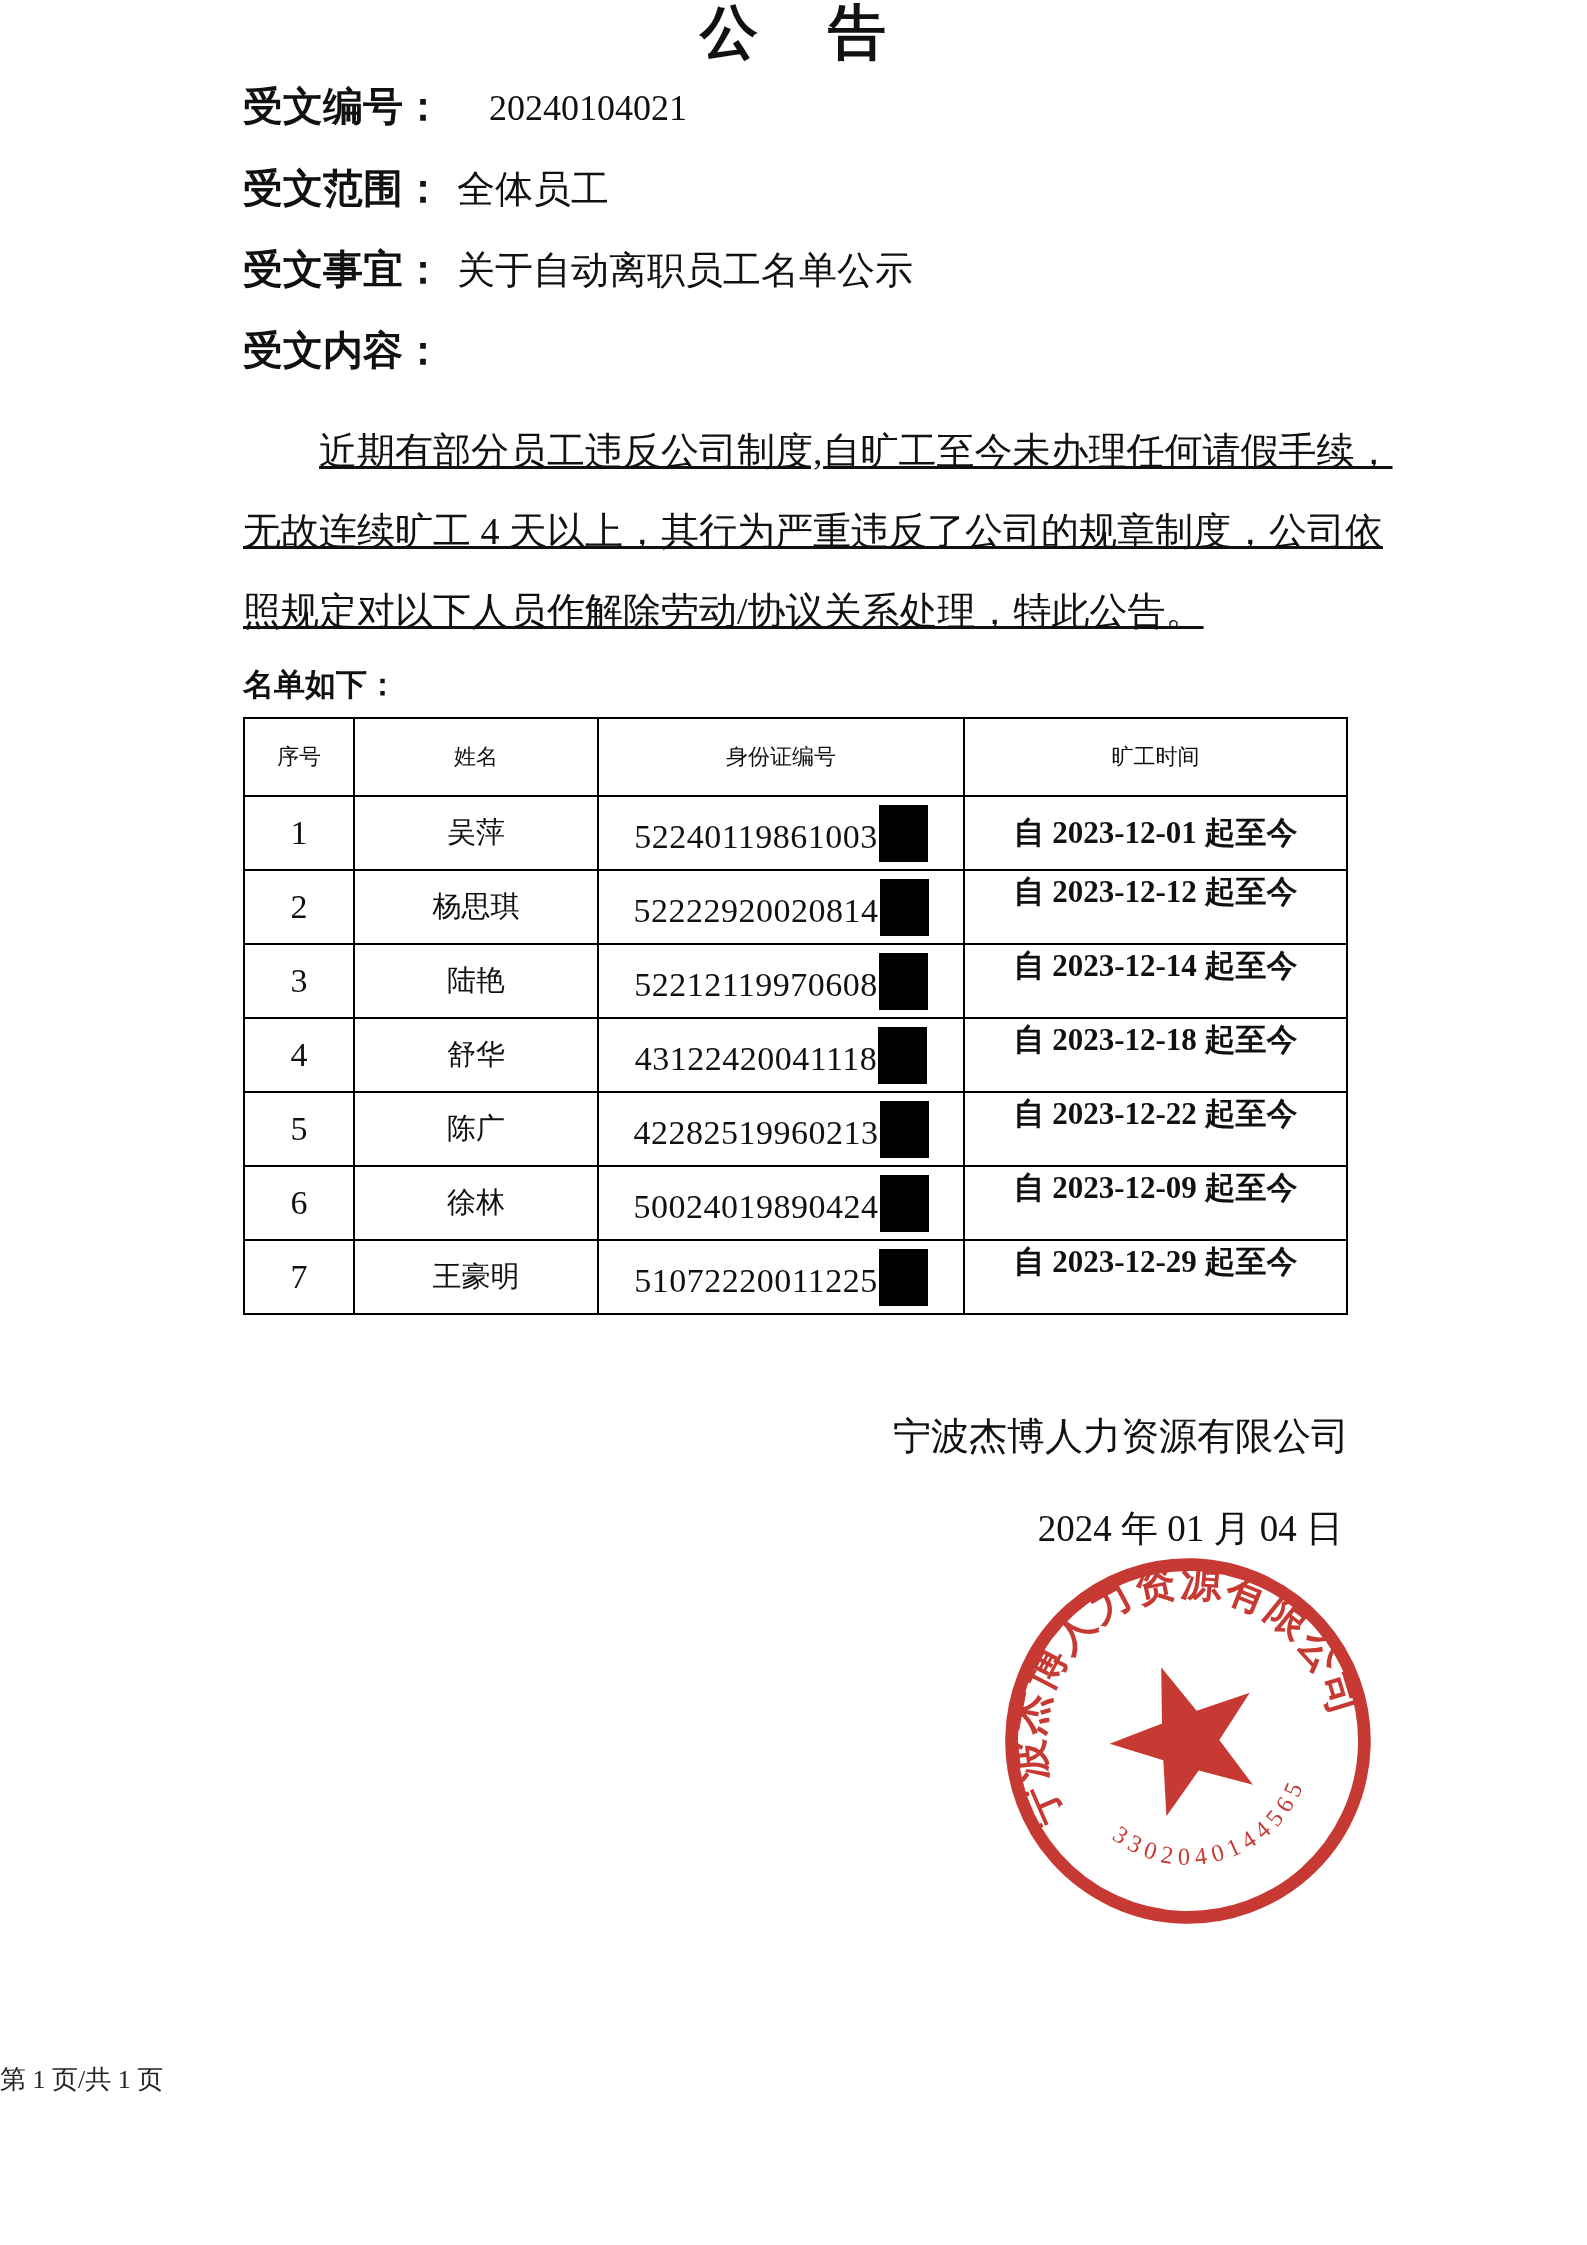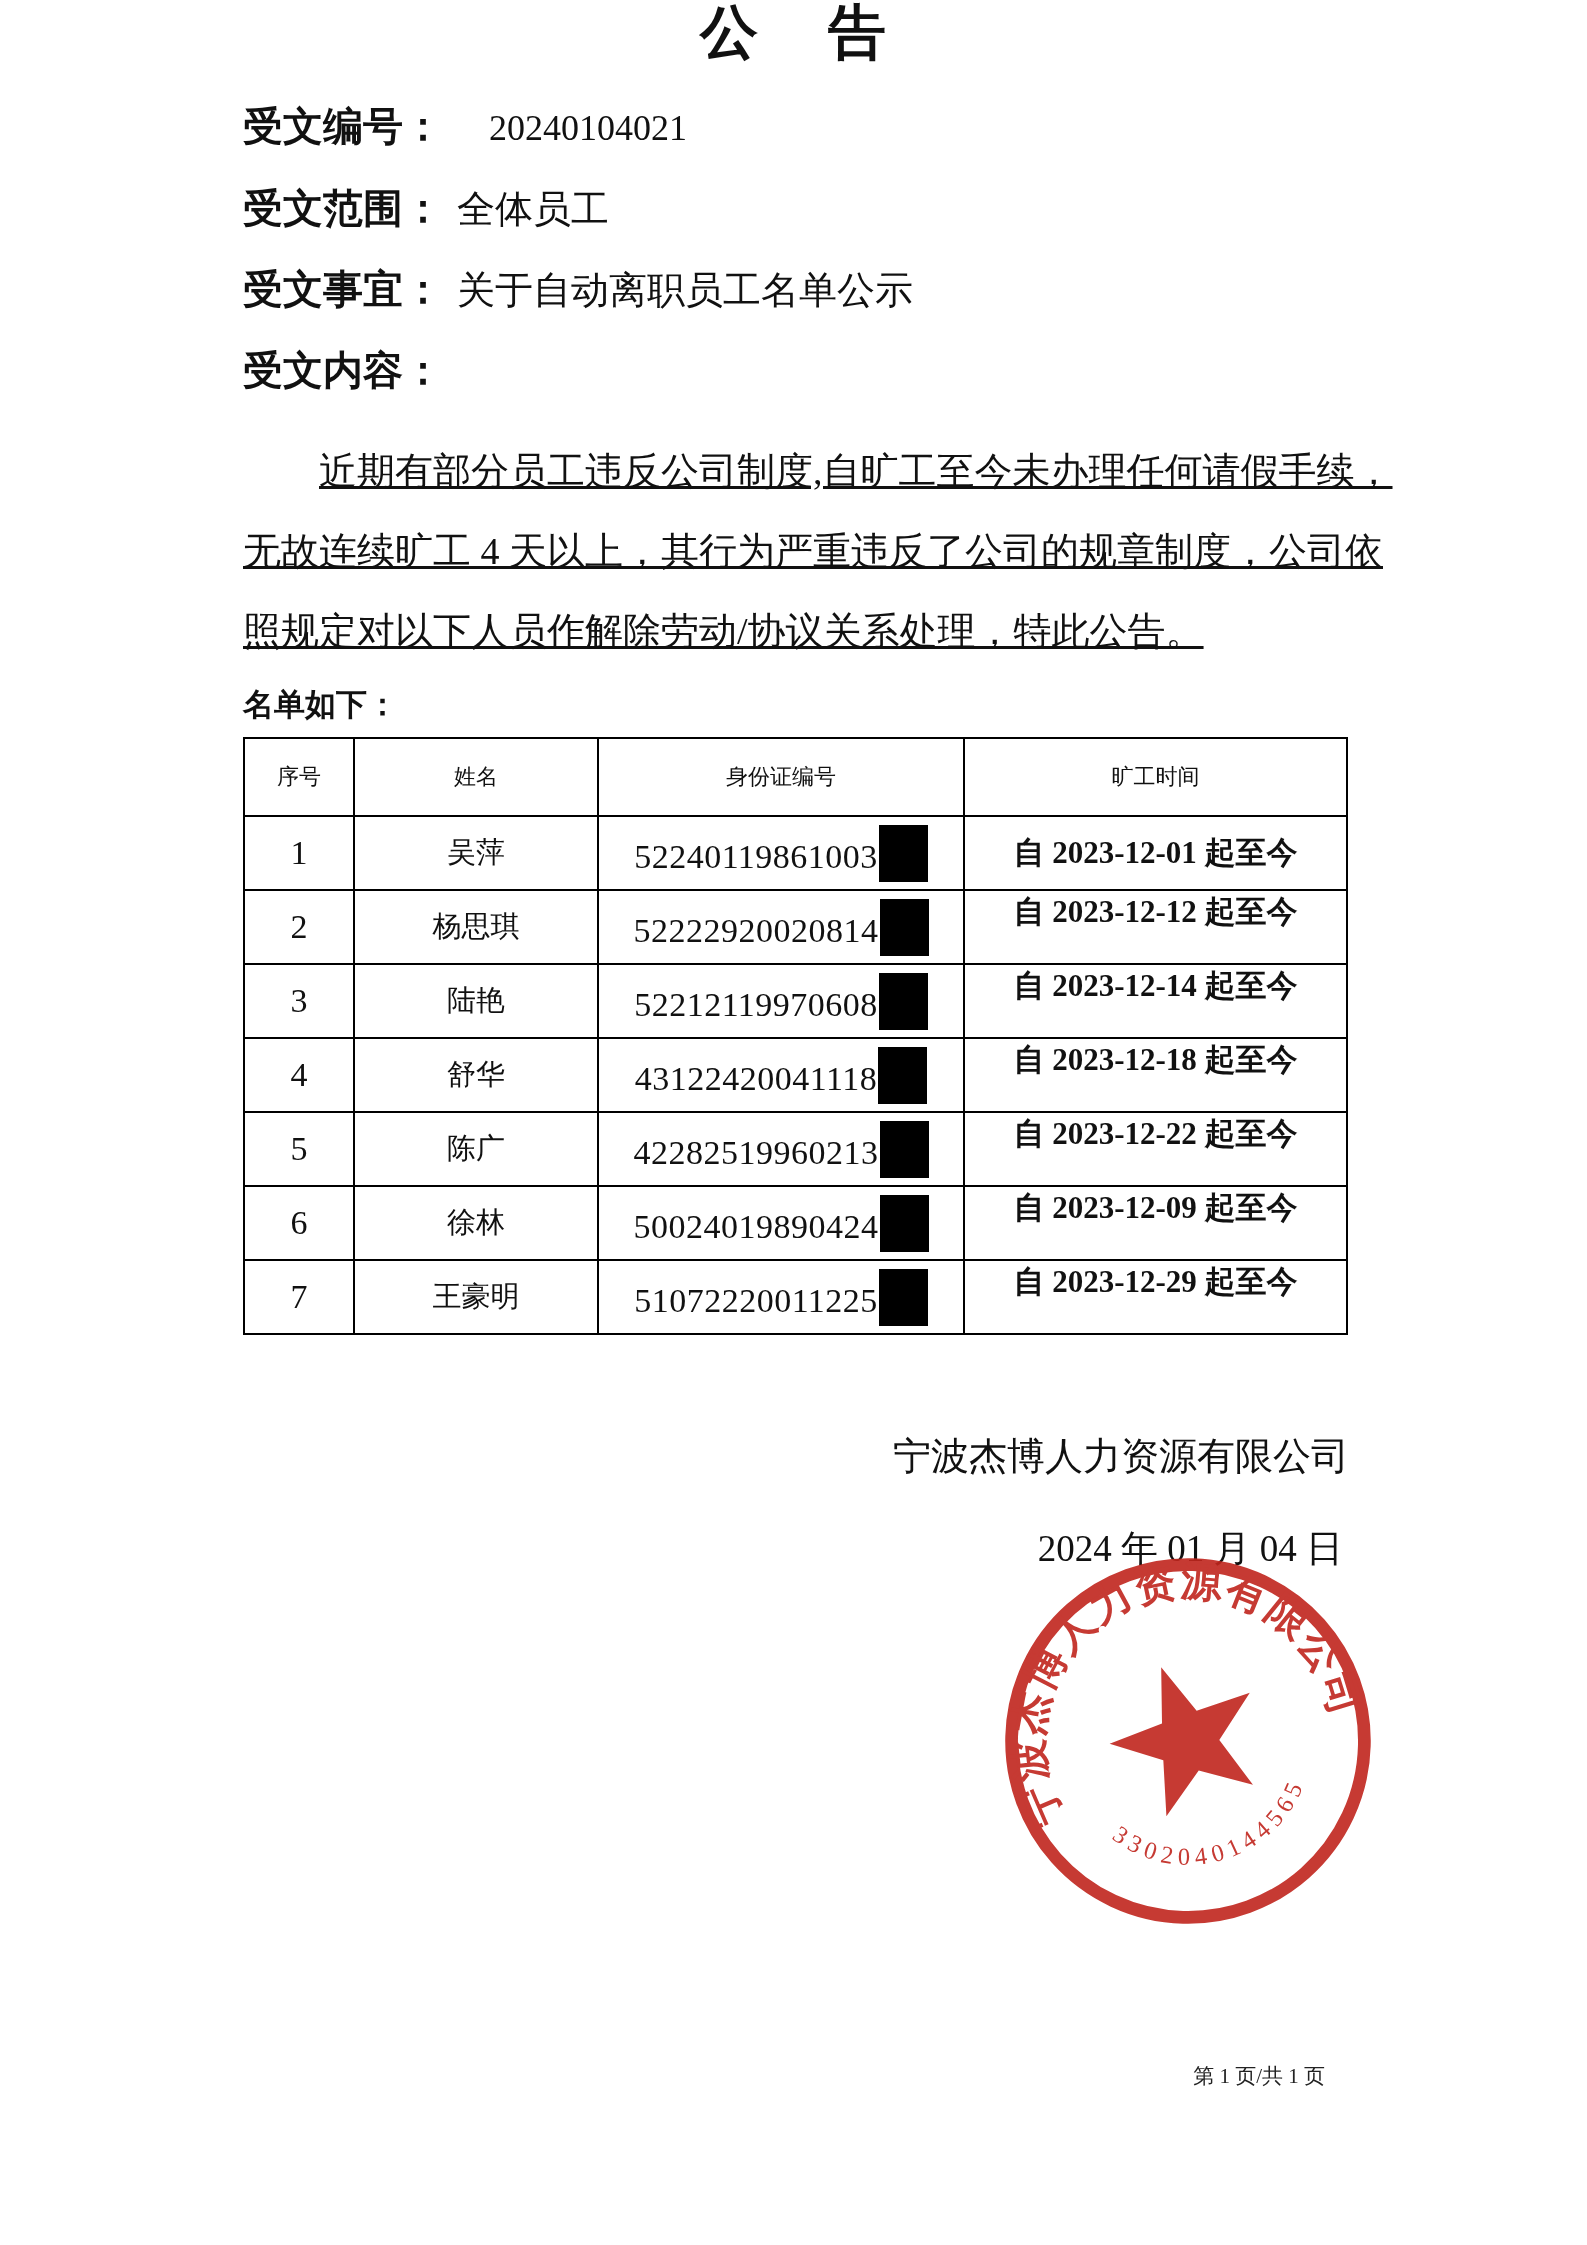--- a/index.html
+++ b/index.html
@@ -4,21 +4,21 @@
 <style>
   html,body{margin:0;padding:0;}
   body{
     width:1587px;height:2245px;background:#ffffff;
     font-family:"Liberation Serif","DejaVu Serif",serif;color:#111;
     position:relative;overflow:hidden;
   }
   .page{position:relative;width:1587px;height:2245px;}
   .content{position:absolute;left:243px;top:0;width:1106px;}
   .doc-title{margin:0;text-align:center;font-size:58px;font-weight:bold;letter-spacing:6px;line-height:66px;}
-  .fields{margin-top:40px;}
+  .fields{margin-top:20px;}
   .field{line-height:42px;margin-bottom:39px;font-size:40px;white-space:nowrap;}
   .field-label{font-weight:bold;}
   .field-value{font-size:38px;margin-left:14px;}
   .field:nth-child(1) .field-value{margin-left:46px;font-size:36px;}
   .salutation{margin-top:46px;font-size:38px;line-height:42px;}
   .body-para{margin-top:30px;font-size:38px;line-height:80px;text-decoration:underline;}
   .body-line{white-space:nowrap;}
   .body-line:first-child{text-indent:2em;}
   .list-label{margin-top:14px;font-size:31px;font-weight:bold;line-height:40px;}
   table.roster{margin-top:12px;border-collapse:collapse;width:1103px;table-layout:fixed;}
@@ -26,21 +26,21 @@
   table.roster th{height:76px;font-size:22px;font-weight:normal;}
   table.roster td{height:72px;}
   td.c-no{font-size:34px;}
   td.c-name{font-size:29px;}
   td.c-id{font-size:34px;letter-spacing:0.5px;}
   td.c-period{font-size:31px;font-weight:bold;vertical-align:top;padding-top:8px;margin-left:24px;}
   tbody tr:first-child td.c-period{vertical-align:middle;padding-top:0;}
   .redact{display:inline-block;width:49px;height:57px;background:#000;vertical-align:-14px;margin-left:1px;}
   .sig-company{margin-top:98px;text-align:right;font-size:38px;line-height:46px;}
   .sig-date{margin-top:48px;text-align:right;font-size:37px;line-height:44px;padding-right:6px;}
-  .footer{position:absolute;left:0;top:2062px;width:1325px;text-align:right;font-size:21px;color:#222;}
+  .footer{position:absolute;left:0;top:2062px;width:1325px;text-align:left;font-size:26px;color:#222;}
   .stamp{position:absolute;left:992px;top:1545px;width:392px;height:392px;transform:rotate(-20deg);opacity:0.9;pointer-events:none;}
   .stamp svg{width:100%;height:100%;}
 </style>
 </head>
 <body>
 
 <div class="page">
   <div class="content">
 
     <h1 class="doc-title">公　告</h1>

